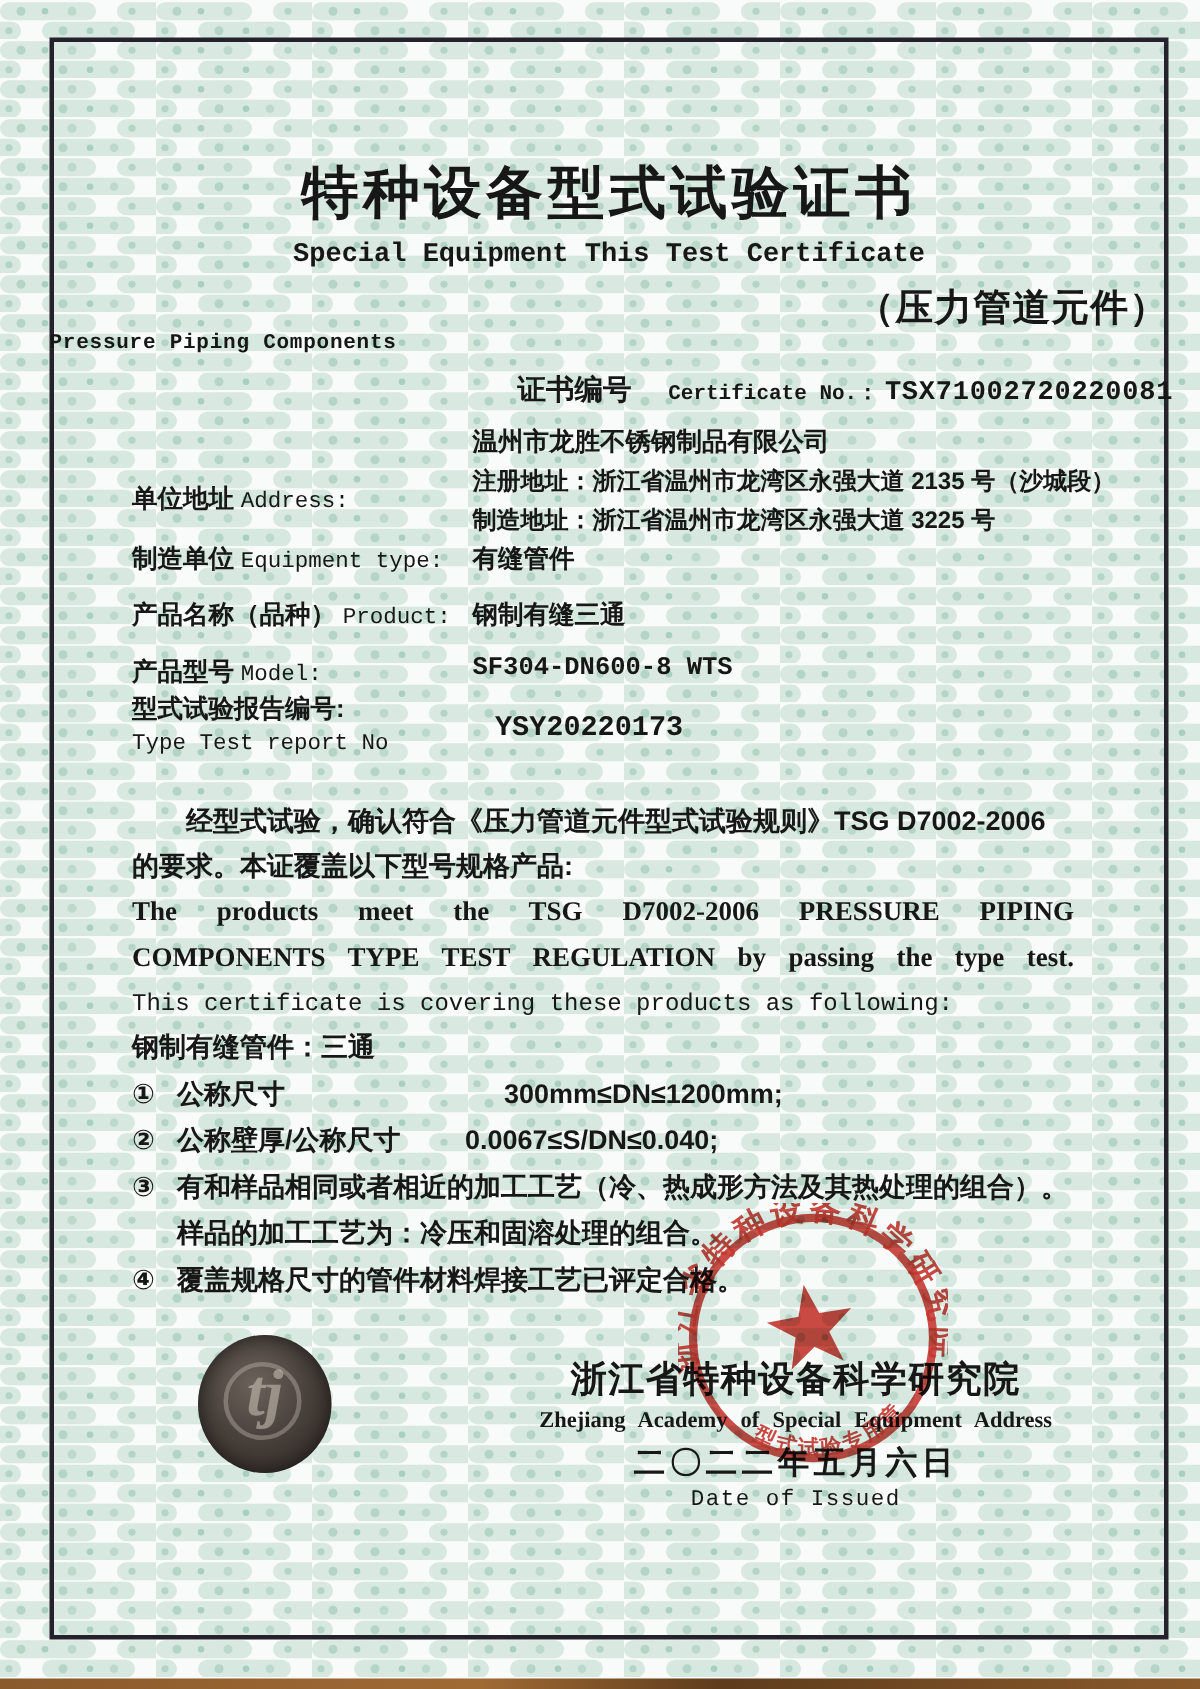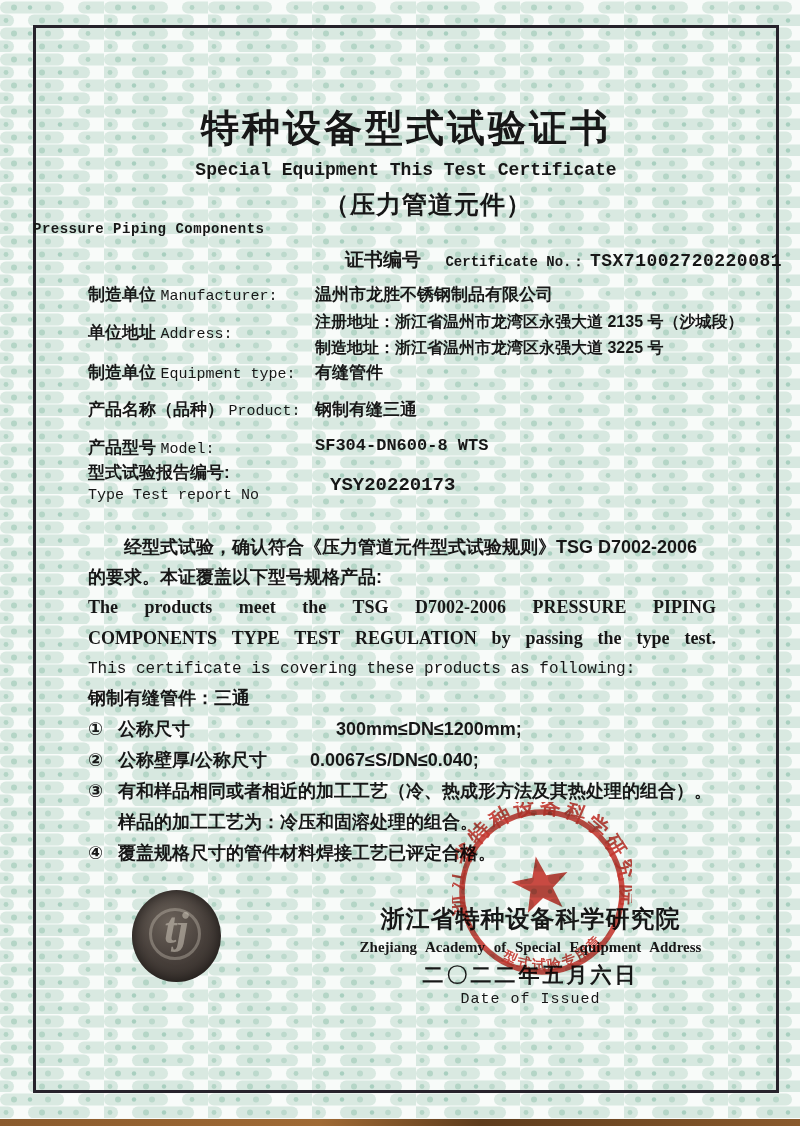--- a/index.html
+++ b/index.html
@@ -18,22 +18,22 @@
     background:linear-gradient(90deg,#8a5a2c 0%,#a06a34 40%,#5e3c1c 60%,#8a5a2c 100%);
   }
   .content { position:absolute; left:0; top:0; width:800px; height:1126px; z-index:2; }
 
   .mono { font-family:"Liberation Mono","DejaVu Sans Mono",monospace; }
 
   .title-cn { position:absolute; left:33px; top:103px; width:746px; text-align:center;
               font-size:38px; font-weight:900; letter-spacing:3px; }
   .title-en { position:absolute; left:33px; top:160px; width:746px; text-align:center;
               font-size:18px; font-weight:700; }
-  .subtitle-cn { position:absolute; left:33px; top:188px; width:746px; text-align:center;
-              font-size:25px; font-weight:700; letter-spacing:1px;margin-left:22px; }
+  .subtitle-cn { position:absolute; left:33px; top:188px; width:746px; text-align:right;
+              font-size:25px; font-weight:700; letter-spacing:1px; }
   .subtitle-en { position:absolute; left:33px; top:221px; width:746px; 
               font-size:14px; font-weight:700; letter-spacing:.5px; }
 
   .cert-line { position:absolute; left:345px; top:247px; white-space:nowrap; }
   .cert-line .cn { font-size:19px; font-weight:700;margin-top:20px; }
   .cert-line .en { font-size:14px; font-weight:700;padding-left:20px; }
   .cert-line .no { font-size:18px; font-weight:600; letter-spacing:.5px; }
 
   .row { position:absolute; left:88px; white-space:nowrap; }
   .row .lab-cn { font-size:17px; font-weight:700; }
@@ -123,24 +123,20 @@
     <div class="title-en mono">Special Equipment This Test Certificate</div>
     <div class="subtitle-cn">（压力管道元件）</div>
     <div class="subtitle-en mono">Pressure Piping Components</div>
 
     <div class="cert-line">
       <span class="cn">证书编号</span>
       <span class="en mono">Certificate No.：</span>
       <span class="no mono">TSX71002720220081</span>
     </div>
 
-    <div class="row" style="top:283px">
-      <span class="lab-cn">制造单位</span>
-      <span class="lab-en mono">Manufacturer:</span>
-    </div>
     <div class="val" style="top:283px">温州市龙胜不锈钢制品有限公司</div>
 
     <div class="row" style="top:321px">
       <span class="lab-cn">单位地址</span>
       <span class="lab-en mono">Address:</span>
     </div>
     <div class="val addr" style="top:309px">
       <div>注册地址：浙江省温州市龙湾区永强大道 2135 号（沙城段）</div>
       <div>制造地址：浙江省温州市龙湾区永强大道 3225 号</div>
     </div>

